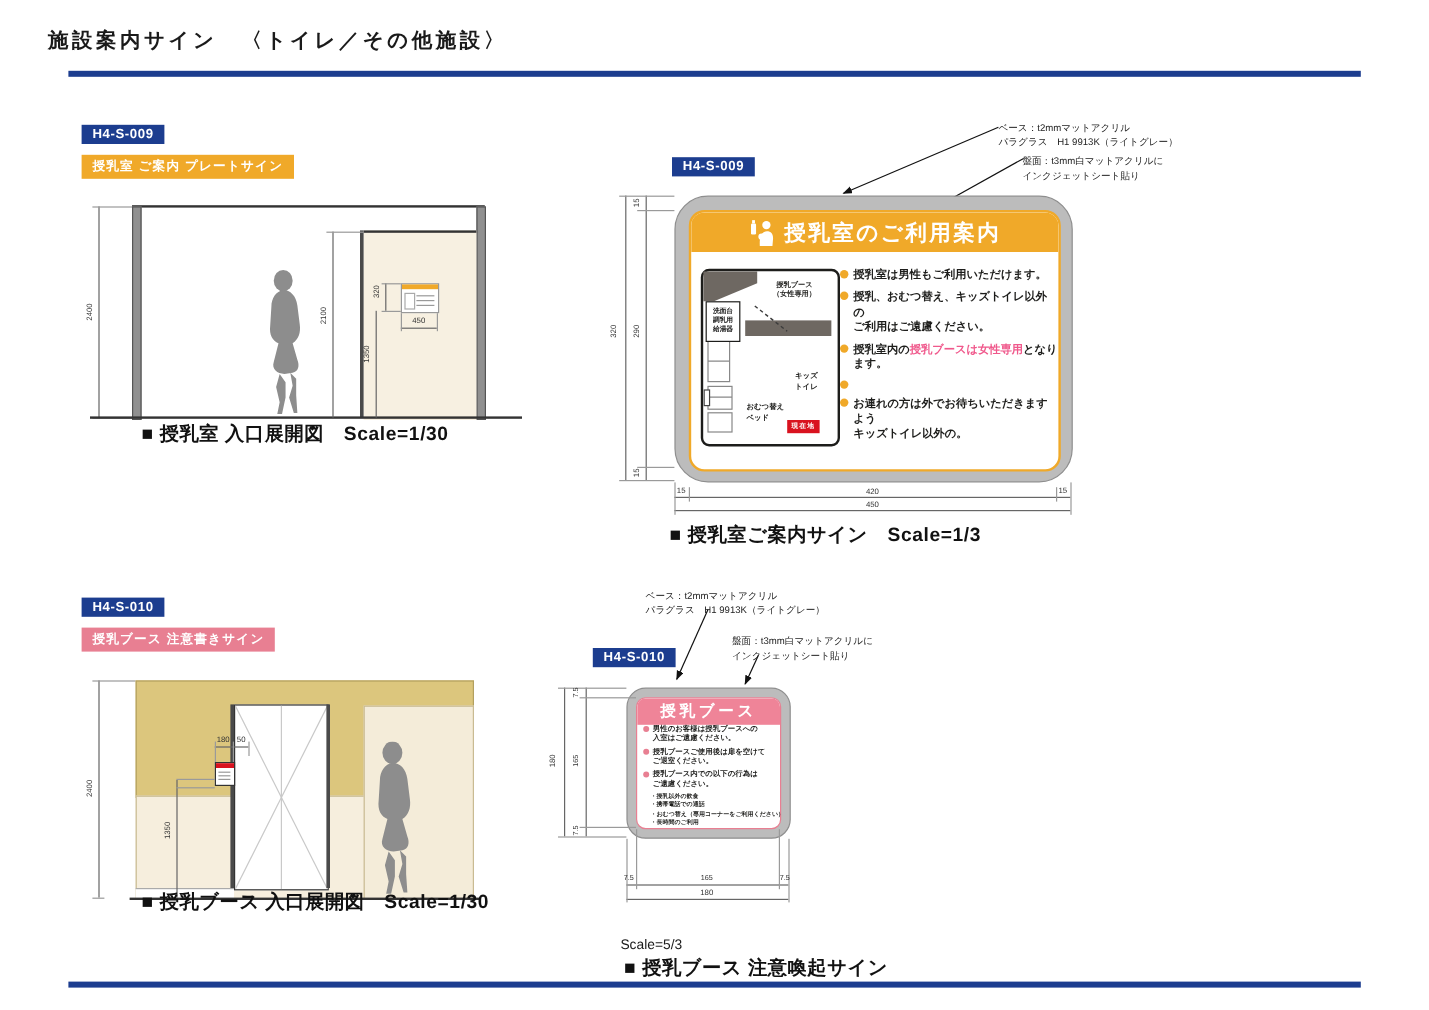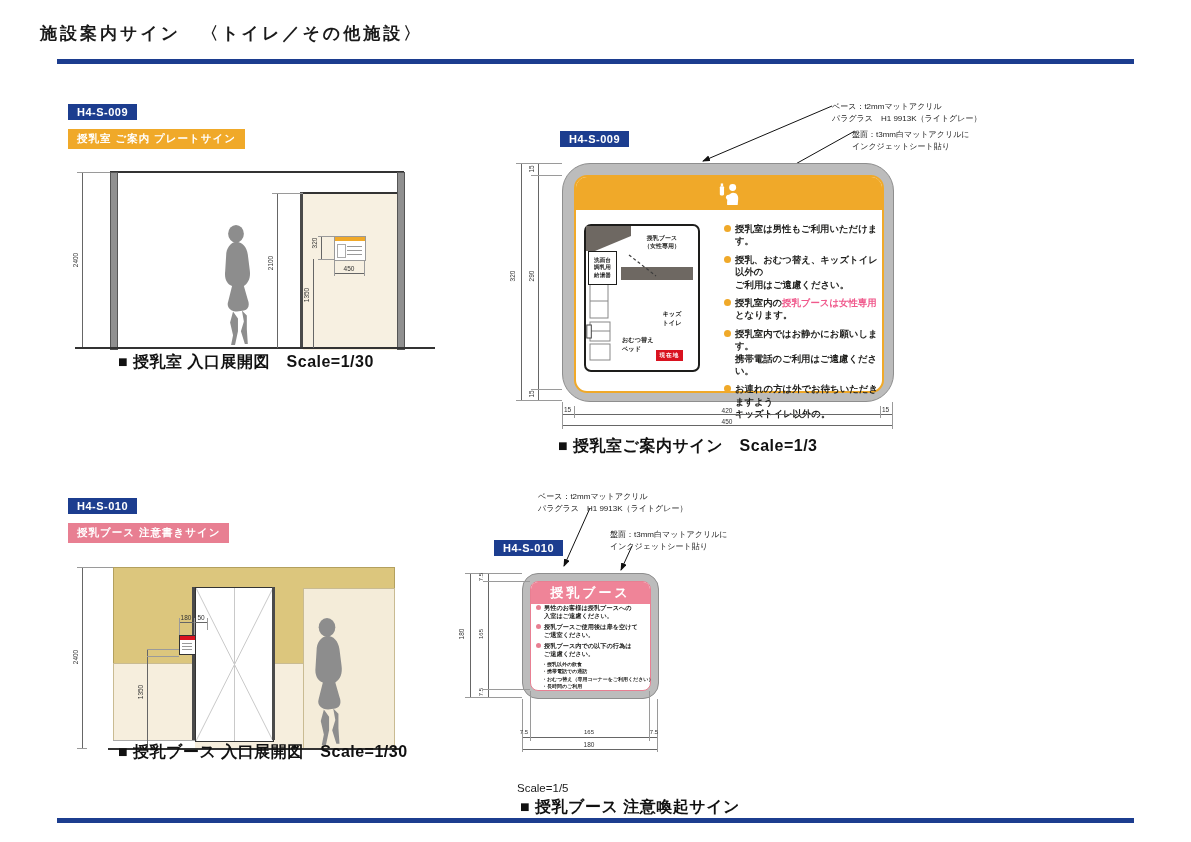--- a/index.html
+++ b/index.html
@@ -18,21 +18,21 @@
   .ext{border-color:#9a9a9a;}
   .dimlabel{font-size:6.5px;color:#333;white-space:nowrap;}
   .rot{transform:translate(-50%,-50%) rotate(-90deg);transform-origin:center;}
   .ctr{transform:translate(-50%,-50%);}
   
   .panel1{left:562px;top:163px;width:330px;height:237px;background:var(--panelgrey);border:1px solid #8e8e8e;border-radius:28px;}
   .sheet1{left:574px;top:175px;width:306px;height:214px;background:#fff;border:2px solid var(--orange);border-radius:13px;overflow:hidden;}
   .sheet1-head{left:0;top:0;right:0;height:33px;background:var(--orange);display:flex;align-items:center;justify-content:center;gap:8px;}
   .sheet1-title{color:#fff;font-weight:bold;font-size:18px;letter-spacing:2px;}
   .s1-bullets{left:700px;top:223px;width:182px;}
-  .s1-bullets .row{display:flex;gap:4px;margin-bottom:6px;font-size:9.4px;font-weight:bold;line-height:1.32;color:#1d1d1b;padding-left:24px;}
+  .s1-bullets .row{display:flex;gap:4px;margin-bottom:6px;font-size:9.4px;font-weight:bold;line-height:1.32;color:#1d1d1b;}
   .dot{width:7px;height:7px;border-radius:50%;background:var(--orange);flex:0 0 auto;margin-top:2px;}
   .hl{color:var(--hlpink);}
   
   .map{left:584px;top:224px;width:112px;height:144px;background:#fff;border:2.5px solid #1d1d1b;border-radius:7px;}
   .maplabel{position:absolute;font-weight:bold;color:#1d1d1b;text-align:center;white-space:pre-line;}
   .sinkbox{position:absolute;left:2px;top:25px;width:27px;height:32px;border:1.6px solid #1d1d1b;background:#fff;font-size:5.6px;font-weight:bold;line-height:1.35;text-align:center;display:flex;align-items:center;justify-content:center;white-space:pre-line;}
   .herebox{position:absolute;left:70px;top:124px;background:var(--red);color:#fff;font-size:5.6px;font-weight:bold;padding:1.5px 3.5px;letter-spacing:1px;}
   
   .panel2{left:522px;top:573px;width:135px;height:124px;background:var(--panelgrey);border:1px solid #8e8e8e;border-radius:16px;}
   .sheet2{left:530px;top:581px;width:119px;height:108px;background:#fff;border:1.5px solid var(--pink);border-radius:8px;overflow:hidden;}
@@ -131,20 +131,21 @@
       <div class="abs sheet1-head">
         <svg width="22" height="24" viewBox="0 0 24 24">
           <g fill="#fff">
             <rect x="3" y="0.5" width="2.6" height="3"></rect>
             <rect x="2" y="3.5" width="4.6" height="10" rx="1.2"></rect>
             <circle cx="16" cy="5" r="3.8"></circle>
             <path d="M10 24 C9.5 15 12 10.8 16.5 10.5 C20.5 10.5 22.5 13.5 22 18 L21.5 24 Z"></path>
             <circle cx="11.5" cy="15.5" r="2.8"></circle>
           </g>
         </svg>
+        <span class="sheet1-title">授乳室のご利用案内</span>
       </div>
     </div>
 
     <div class="abs map">
       <svg class="abs" style="left:0;top:0;" width="107" height="139" viewBox="0 0 107 139">
         <polygon points="0,0 45,0 45,10 9,25 0,25" fill="#6e6862"></polygon>
         <rect x="35" y="41" width="72" height="13" fill="#6e6862"></rect>
         <line x1="43" y1="29" x2="70" y2="50" stroke="#3c3c3c" stroke-width="1.2" stroke-dasharray="3,2.5"></line>
         <g fill="#fff" stroke="#888" stroke-width="1">
           <rect x="4" y="58" width="18" height="34"></rect>
@@ -176,22 +177,20 @@
           <span class="dot"></span>
           <span class="pre">授乳、おむつ替え、キッズトイレ以外の
 ご利用はご遠慮ください。</span>
         </div>
       <div class="row">
           <span class="dot"></span>
           <span><span>授乳室内の</span><span class="hl">授乳ブースは女性専用</span><span>となります。</span></span>
         </div>
       <div class="row">
           <span class="dot"></span>
-          <span class="pre">授乳室内ではお静かにお願いします。
-携帯電話のご利用はご遠慮ください。</span>
         </div>
       <div class="row">
           <span class="dot"></span>
           <span class="pre">お連れの方は外でお待ちいただきますよう
 キッズトイレ以外の。</span>
         </div>
     </div>
 
     <div class="abs vline" style="left:521px;top:163px;height:237px;"></div>
     <div class="abs vline" style="left:538px;top:163px;height:237px;"></div>
@@ -331,16 +330,16 @@
     <div class="abs hline" style="left:522px;top:749px;width:135px;"></div>
     <div class="abs vline ext" style="left:522px;top:699px;height:53px;"></div>
     <div class="abs vline ext" style="left:530px;top:691px;height:50px;"></div>
     <div class="abs vline ext" style="left:649px;top:691px;height:50px;"></div>
     <div class="abs vline ext" style="left:657px;top:699px;height:53px;"></div>
     <div class="abs dimlabel ctr" style="left:524px;top:732px;font-size:6px;">7.5</div>
     <div class="abs dimlabel ctr" style="left:589px;top:732px;font-size:6px;">165</div>
     <div class="abs dimlabel ctr" style="left:654px;top:732px;font-size:6px;">7.5</div>
     <div class="abs dimlabel ctr" style="left:589px;top:744px;">180</div>
     <div class="abs caption" style="left:520px;top:766px;margin-top:31px;">■ 授乳ブース 注意喚起サイン</div>
-    <div class="abs" style="left:517px;top:782px;font-size:11.5px;">Scale=1/5</div>
+    <div class="abs" style="left:517px;top:782px;font-size:11.5px;">Scale=5/3</div>
   </div>
 
 </div>
 
 </body></html>

